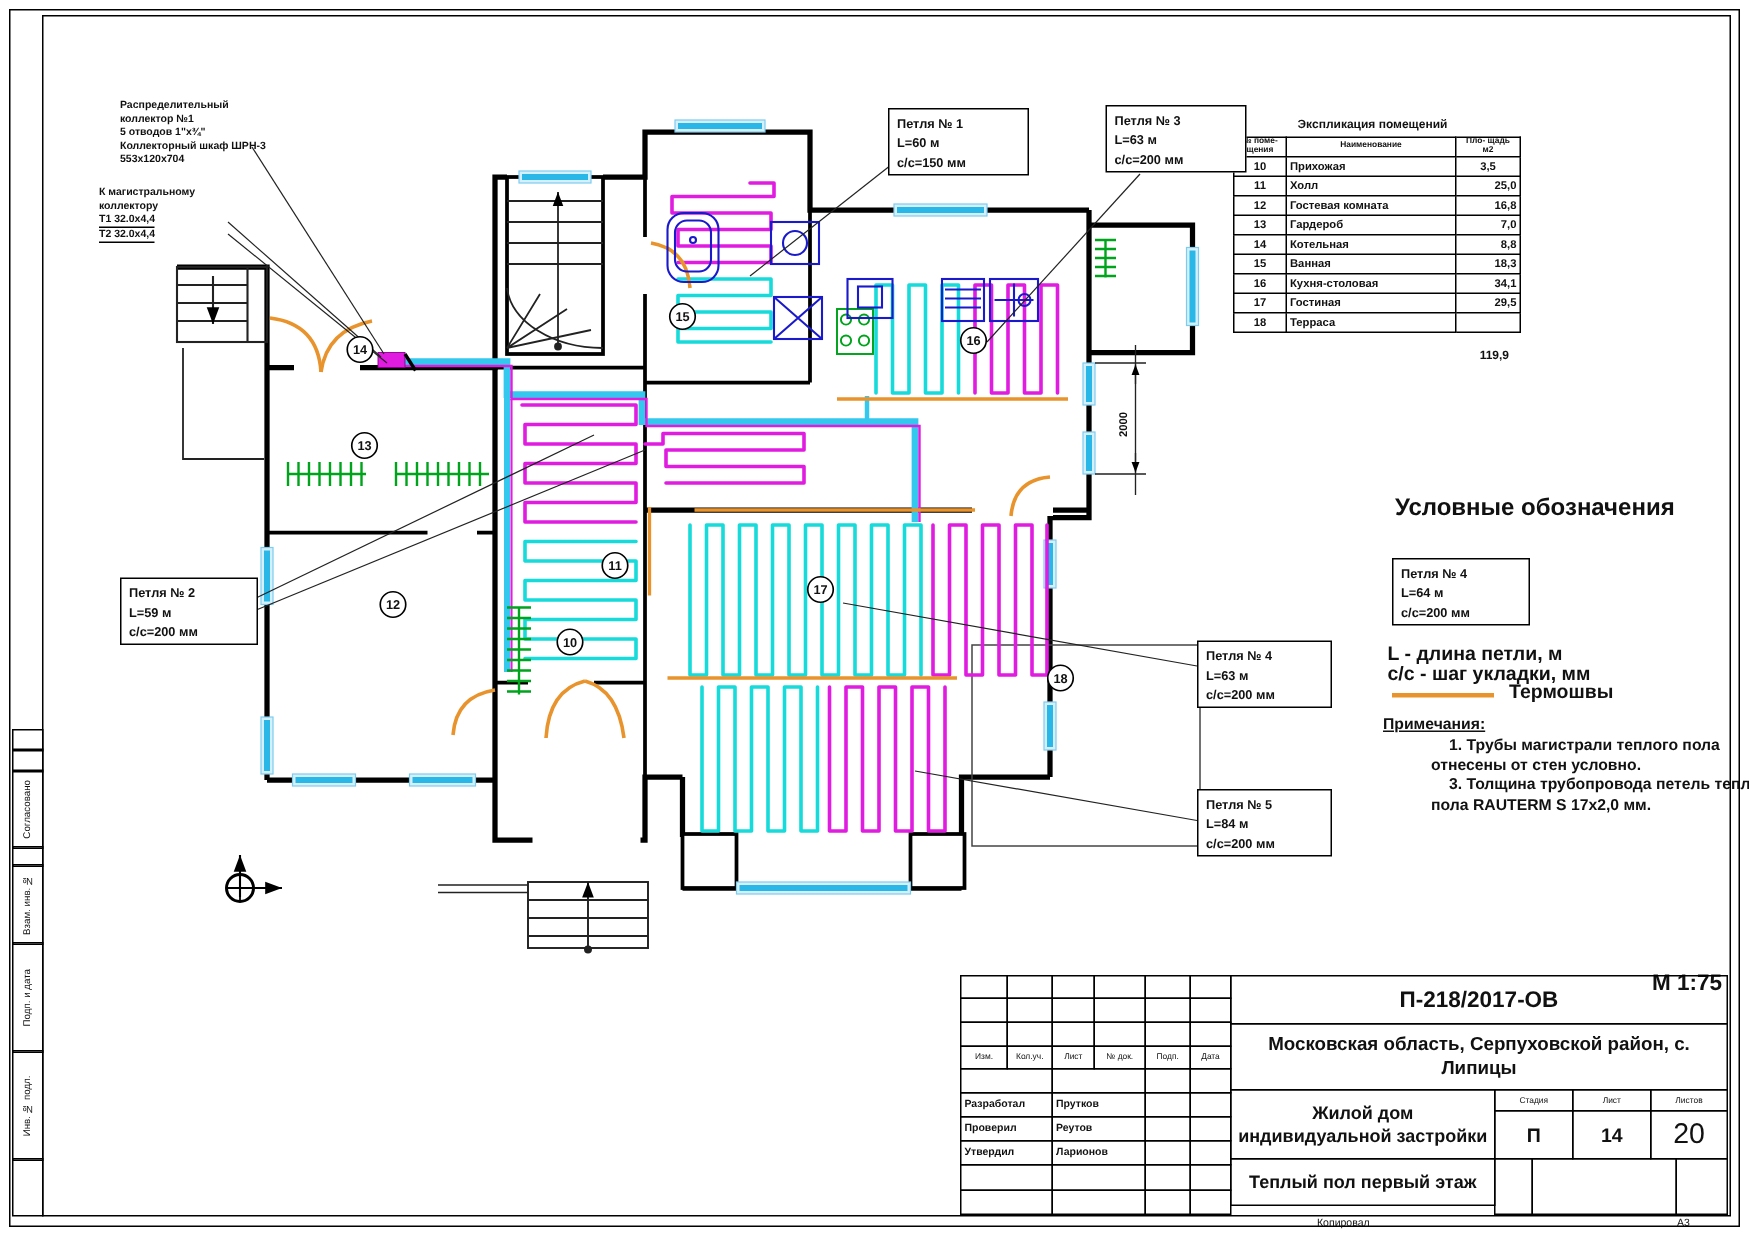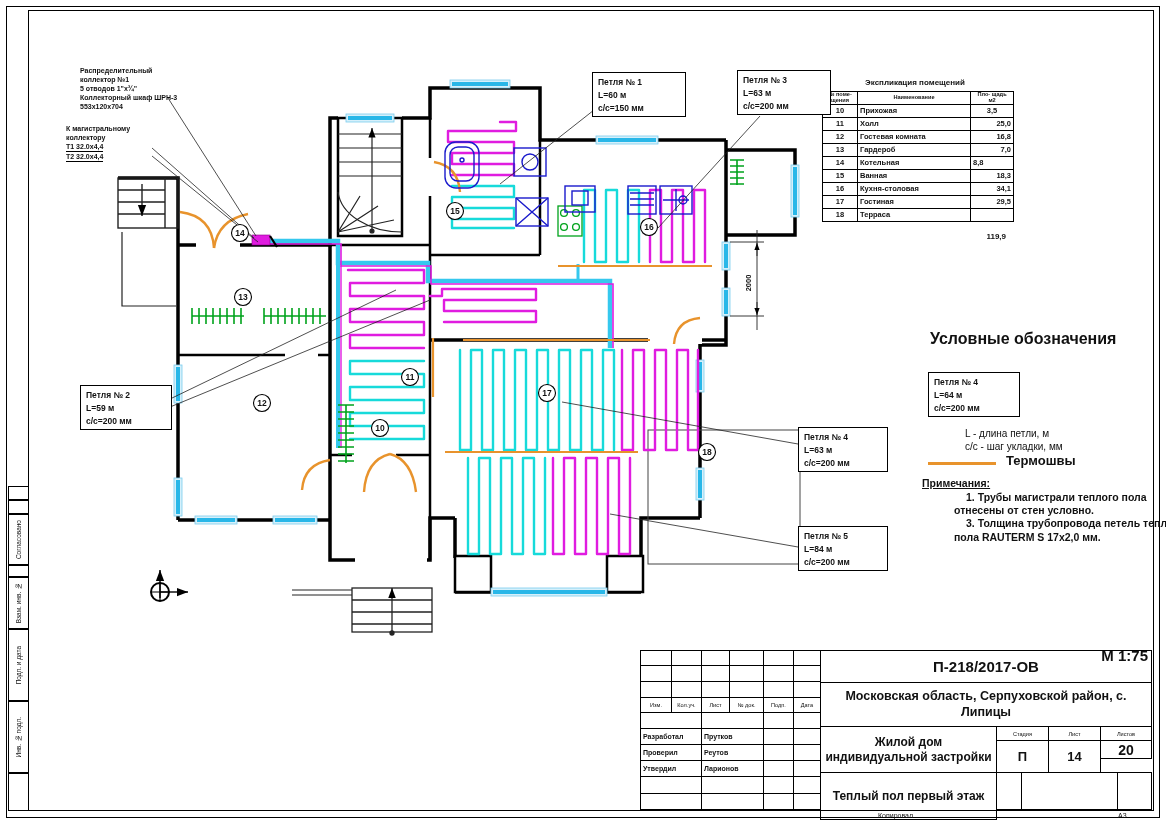--- a/index.html
+++ b/index.html
@@ -12,21 +12,21 @@
   .sbcell span{writing-mode:vertical-rl;transform:rotate(180deg);font-size:6.5px;white-space:nowrap;}
   .loopbox{background:#fff;border:1.5px solid #000;padding:3px 5px 2px 5px;
            font-size:8.5px;font-weight:bold;line-height:1.5;z-index:6;}
   .ann{font-size:7px;font-weight:bold;line-height:1.3;z-index:6;}
   .expl-title{font-size:8px;font-weight:bold;text-align:center;width:186px;}
   table.expl{border-collapse:collapse;background:#fff;}
   table.expl td,table.expl th{border:1px solid #000;font-size:7.5px;font-weight:bold;
       padding:0 2px;height:12px;line-height:1.05;}
   table.expl th{font-size:5.6px;font-weight:bold;text-align:center;}
   .leg-title{font-size:16px;font-weight:bold;}
-  .smallnote{font-size:10px;font-weight:normal;margin-left:40px;}
+  .smallnote{font-size:13px;font-weight:bold;}
   .notes{font-size:10.5px;font-weight:bold;line-height:1.26;width:240px;}
   .notes .nt{text-indent:12px;}
   .notes-title{font-size:10.5px;font-weight:bold;text-decoration:underline;}
   .scale{font-size:15px;font-weight:bold;text-align:right;width:110px;margin-top:41px;}
   .tb-cell{border:1px solid #000;box-sizing:border-box;display:flex;
            align-items:center;justify-content:center;text-align:center;}
   .tb-container{z-index:7;}
   .tiny{font-size:5.6px;}
   .tb-role{font-size:7px;font-weight:bold;justify-content:flex-start;padding-left:2px;}
   .botlabel{font-size:7px;}
@@ -368,21 +368,21 @@
           <td style="text-align:right;">16,8</td>
         </tr>
     <tr>
           <td style="text-align:center;">13</td>
           <td>Гардероб</td>
           <td style="text-align:right;">7,0</td>
         </tr>
     <tr>
           <td style="text-align:center;">14</td>
           <td>Котельная</td>
-          <td style="">8,8</td>
+          <td style="text-align:right;">8,8</td>
         </tr>
     <tr>
           <td style="text-align:center;">15</td>
           <td>Ванная</td>
           <td style="text-align:right;">18,3</td>
         </tr>
     <tr>
           <td style="text-align:center;">16</td>
           <td>Кухня-столовая</td>
           <td style="text-align:right;">34,1</td>
@@ -468,27 +468,27 @@
     <div class="abs tb-cell" style="left:123px;top:126px;width:31px;height:18px;"></div>
     <div class="abs tb-cell" style="left:153px;top:126px;width:28px;height:18px;"></div>
     <div class="abs tb-cell" style="left:0;top:143px;width:62px;height:17px;"></div>
     <div class="abs tb-cell" style="left:61px;top:143px;width:63px;height:17px;"></div>
     <div class="abs tb-cell" style="left:123px;top:143px;width:31px;height:17px;"></div>
     <div class="abs tb-cell" style="left:153px;top:143px;width:28px;height:17px;"></div>
 
     <div class="abs tb-cell" style="left:180px;top:0;width:332px;height:33px;font-size:15px;font-weight:bold;">П-218/2017-ОВ</div>
     <div class="abs tb-cell" style="left:180px;top:32px;width:332px;height:45px;font-size:12.5px;font-weight:bold;line-height:1.25;padding:0 14px;">Московская область, Серпуховской район, с. Липицы</div>
     <div class="abs tb-cell" style="left:180px;top:76px;width:177px;height:47px;font-size:12px;font-weight:bold;line-height:1.25;padding:0 4px;">Жилой дом индивидуальной застройки</div>
-    <div class="abs tb-cell" style="left:180px;top:122px;width:177px;height:48px;font-size:12px;font-weight:bold;">Теплый пол первый этаж</div>
+    <div class="abs tb-cell" style="left:180px;top:122px;width:177px;height:32px;font-size:12px;font-weight:bold;">Теплый пол первый этаж</div>
     <div class="abs tb-cell tiny" style="left:356px;top:76px;width:53px;height:15px;">Стадия</div>
     <div class="abs tb-cell tiny" style="left:408px;top:76px;width:53px;height:15px;">Лист</div>
     <div class="abs tb-cell tiny" style="left:460px;top:76px;width:52px;height:15px;">Листов</div>
     <div class="abs tb-cell" style="left:356px;top:90px;width:53px;height:33px;font-size:13px;font-weight:bold;">П</div>
     <div class="abs tb-cell" style="left:408px;top:90px;width:53px;height:33px;font-size:13px;font-weight:bold;">14</div>
-    <div class="abs tb-cell" style="left:460px;top:90px;width:52px;height:19px;font-size:14px;font-weight:bold;">20</div>
+    <div class="abs tb-cell" style="left:460px;top:90px;width:52px;height:33px;font-size:19px;font-weight:normal;">20</div>
     <div class="abs tb-cell" style="left:356px;top:122px;width:26px;height:38px;"></div>
     <div class="abs tb-cell" style="left:381px;top:122px;width:97px;height:38px;"></div>
     <div class="abs tb-cell" style="left:477px;top:122px;width:35px;height:38px;"></div>
   </div>
 
   <div class="abs botlabel" style="left:878px;top:812px;">Копировал</div>
   <div class="abs botlabel" style="left:1118px;top:812px;">А3</div>
 
 </div>
 

